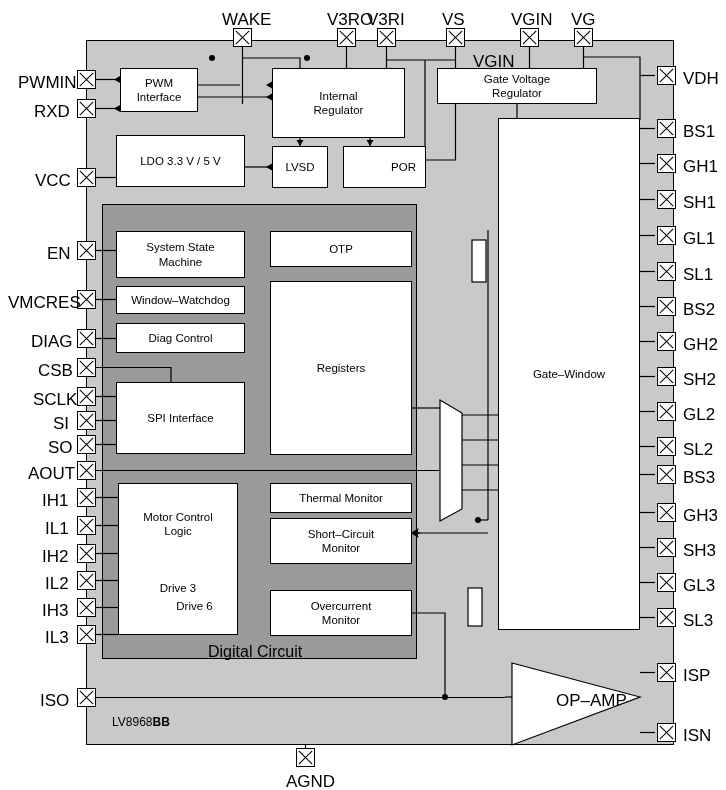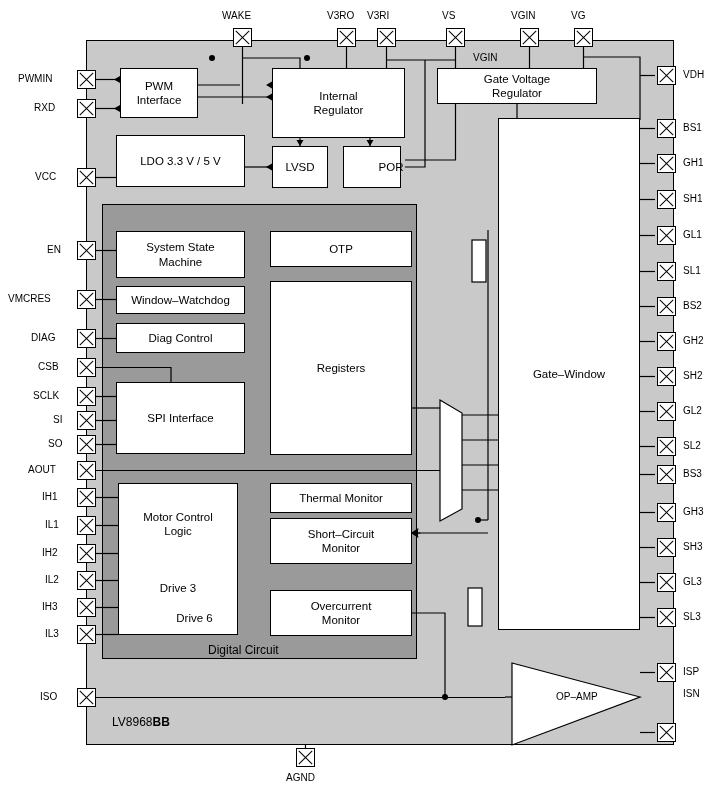--- a/index.html
+++ b/index.html
@@ -12,29 +12,29 @@
   .chip{background:#c9c9c9;border:1px solid #000;}
   .digital{background:#9a9a9a;border:1px solid #000;}
 
   .box{background:#ffffff;border:1px solid #000;display:flex;align-items:center;justify-content:center;text-align:center;font-size:11.5px;color:#000;line-height:1.25;}
 
   .pad{position:absolute;width:19px;height:19px;border:1px solid #000;background:#ffffff;box-sizing:border-box;}
   .pad:before,.pad:after{content:"";position:absolute;background:#000;}
   .pad:before{left:-1px;top:8px;width:19px;height:1px;transform-origin:center;transform:rotate(45deg);}
   .pad:after{left:-1px;top:8px;width:19px;height:1px;transform-origin:center;transform:rotate(-45deg);}
 
-  .lbl{position:absolute;font-size:10px;color:#000;white-space:nowrap;}
+  .lbl{position:absolute;font-size:17px;color:#000;white-space:nowrap;}
   .lbl.r{text-align:right;}
 
   .dot{position:absolute;width:6px;height:6px;border-radius:50%;background:#000;}
 
   .partname{position:absolute;font-size:12px;color:#000;}
   .partname b{font-weight:bold;}
 
-  .digital-label{position:absolute;font-size:12px;color:#000;}
+  .digital-label{position:absolute;font-size:16px;color:#000;}
 
   svg.ovl{position:absolute;left:0;top:0;width:726px;height:790px;pointer-events:none;}
 </style>
 </head>
 <body>
 
 <div id="root">
 
   <div class="blk chip" style="left:86px;top:40px;width:588px;height:705px;"></div>
 
@@ -163,21 +163,21 @@
   <div class="pad" style="left:657px;top:573px;"></div>
   <div class="lbl" style="left:683px;top:576px;">GL3</div>
 
   <div class="pad" style="left:657px;top:608px;"></div>
   <div class="lbl" style="left:683px;top:611px;">SL3</div>
 
   <div class="pad" style="left:657px;top:663px;"></div>
   <div class="lbl" style="left:683px;top:666px;">ISP</div>
 
   <div class="pad" style="left:657px;top:723px;"></div>
-  <div class="lbl" style="left:683px;top:688px;">ISN</div>
+  <div class="lbl" style="left:683px;top:726px;">ISN</div>
 
   <svg class="ovl" viewBox="0 0 726 790">
     <g stroke="#000" stroke-width="1.2" fill="none">
 
       <path d="M242.5 47 L242.5 104"></path>
       <path d="M242.5 58 L300 58 L300 78"></path>
       <path d="M346.5 47 L346.5 78"></path>
       <path d="M386.5 47 L386.5 78"></path>
       <path d="M455.5 47 L455.5 60 L386 60"></path>
       <path d="M455.5 60 L455.5 160 L405 160"></path>
@@ -270,38 +270,38 @@
 
     <rect x="472" y="240" width="14" height="42" fill="#ffffff" stroke="#000" stroke-width="1.2"></rect>
     <rect x="468" y="588" width="14" height="38" fill="#ffffff" stroke="#000" stroke-width="1.2"></rect>
   </svg>
 
   <div class="dot" style="left:209px;top:55px;"></div>
   <div class="dot" style="left:304px;top:55px;"></div>
   <div class="dot" style="left:475px;top:517px;"></div>
   <div class="dot" style="left:442px;top:694px;"></div>
 
-  <div class="blk box" style="left:120px;top:68px;width:78px;height:50px;white-space:pre-line;"><span>PWM
+  <div class="blk box" style="left:120px;top:68px;width:78px;height:44px;white-space:pre-line;"><span>PWM
 Interface</span></div>
 
   <div class="blk box" style="left:272px;top:68px;width:133px;height:70px;white-space:pre-line;"><span>Internal
 Regulator</span></div>
 
   <div class="blk box" style="left:437px;top:68px;width:160px;height:36px;white-space:pre-line;"><span>Gate Voltage
 Regulator</span></div>
 
   <div class="blk box" style="left:116px;top:135px;width:129px;height:52px;">
       <span>LDO 3.3 V / 5 V</span>
     </div>
 
   <div class="blk box" style="left:272px;top:146px;width:56px;height:42px;">
       <span>LVSD</span>
     </div>
 
-  <div class="blk box" style="left:343px;top:146px;width:58px;height:42px;padding-left:38px;">
+  <div class="blk box" style="left:343px;top:146px;width:83px;height:42px;padding-left:38px;">
       <span>POR</span>
     </div>
 
   <div class="blk box" style="left:116px;top:231px;width:129px;height:47px;white-space:pre-line;"><span>System State
 Machine</span></div>
 
   <div class="blk box" style="left:270px;top:231px;width:142px;height:36px;">
       <span>OTP</span>
     </div>
 
@@ -318,21 +318,21 @@
     </div>
 
   <div class="blk box" style="left:270px;top:281px;width:142px;height:174px;">
       <span>Registers</span>
     </div>
 
   <div class="blk box" style="left:118px;top:483px;width:120px;height:152px;flex-direction:column;justify-content:flex-start;padding-top:26px;">
     <span style="white-space:pre-line;">Motor Control
 Logic</span>
     <span style="margin-top:42px;">Drive 3</span>
-    <span style="margin-top:16px;padding-left:33px;">Drive 6</span>
+    <span style="margin-top:4px;padding-left:33px;">Drive 6</span>
   </div>
 
   <div class="blk box" style="left:270px;top:483px;width:142px;height:30px;">
       <span>Thermal Monitor</span>
     </div>
 
   <div class="blk box" style="left:270px;top:518px;width:142px;height:46px;white-space:pre-line;"><span>Short–Circuit
 Monitor</span></div>
 
   <div class="blk box" style="left:270px;top:590px;width:142px;height:46px;white-space:pre-line;"><span>Overcurrent

